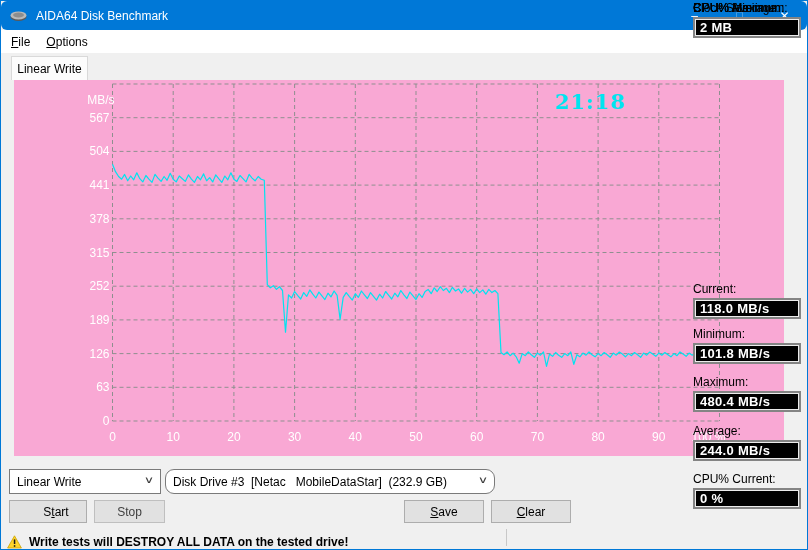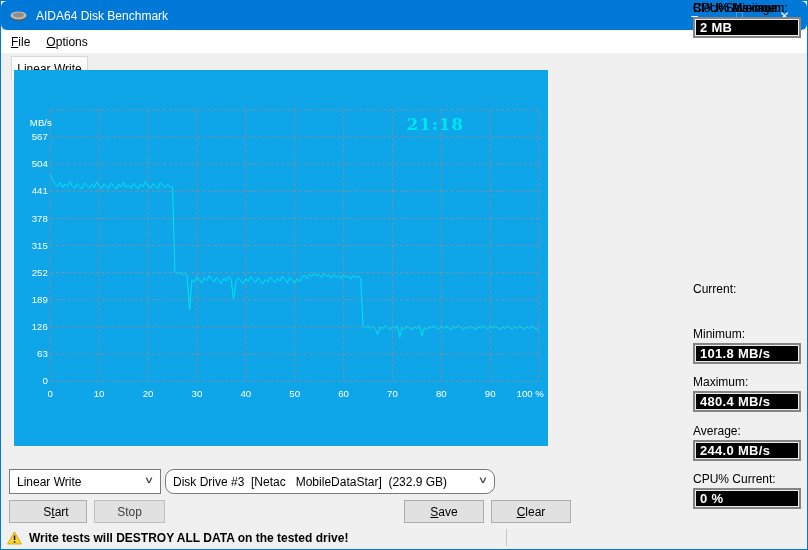--- a/index.html
+++ b/index.html
@@ -19,21 +19,21 @@
   .menubar{position:absolute;left:0;top:29px;right:0;height:23px;background:#fff;
     display:flex;align-items:center;font-size:12px;color:#000;}
   .menu-item{padding:0 8px;height:100%;display:flex;align-items:center;}
   .menu-item:first-child{margin-left:2px;}
   u{text-decoration:underline;}
   
   .tab{position:absolute;left:10px;top:55px;width:77px;height:24px;background:#fcfcfc;
     border:1px solid #d9d9d9;border-bottom:none;box-sizing:border-box;font-size:12px;
     display:flex;align-items:center;justify-content:center;color:#000;}
   
-  .chart-box{position:absolute;left:13px;top:69px;width:534px;height:376px;background:#0ea5e9;}
+  .chart-box{position:absolute;left:13px;top:79px;width:770px;height:376px;background:#f9a8d4;}
   .chart-box svg{display:block;width:100%;height:100%;overflow:visible;}
   .grid{stroke:#8f8f8f;stroke-width:1;stroke-dasharray:4 3;fill:none;}
   .axis{fill:#ffffff;font:12px "Liberation Sans",sans-serif;}
   .time{fill:#00e4ef;font:bold 21px "DejaVu Serif",serif;letter-spacing:1px;}
   .plot{fill:none;stroke:#00e4ef;stroke-width:1.2;stroke-linejoin:round;}
   
   .stat{position:absolute;left:692px;width:108px;}
   .stat .lbl{font-size:12px;color:#000;height:16px;line-height:14px;}
   .stat .box{height:17px;background:#000;border:2px solid #848484;
     box-shadow:inset 0 0 0 1px #ececec;color:#ffffff;font-weight:bold;font-size:13px;
@@ -53,21 +53,21 @@
   #combo-drive{left:164px;top:468px;width:330px;border-radius:9px;}
   .btn{position:absolute;top:499px;height:23px;background:#e1e1e1;border:1px solid #adadad;
     box-sizing:border-box;font-size:12px;color:#000;display:flex;align-items:center;
     justify-content:center;}
   #btn-start{left:8px;width:78px;padding-left:16px;}
   #btn-stop{left:93px;width:71px;color:#404040;border-color:#bfbfbf;}
   #btn-save{left:403px;width:80px;}
   #btn-clear{left:490px;width:80px;}
   
   .statusbar{position:absolute;left:0;right:0;bottom:0;height:23px;background:#f0f0f0;
-    display:flex;align-items:center;font-size:12px;font-weight:bold;color:#000;}
+    display:flex;align-items:flex-end;font-size:12px;font-weight:bold;color:#000;}
   .warn-icon{margin:0 7px 0 6px;display:flex;align-items:center;}
   .status-sep{position:absolute;left:505px;top:3px;bottom:3px;width:1px;background:#c8c8c8;}
 </style>
 </head>
 <body>
 
 <div class="window">
 
   <div class="titlebar">
     <span class="app-icon">
@@ -138,20 +138,21 @@
         <text x="530.6" y="361" text-anchor="middle" class="axis">80</text>
         <text x="591.3" y="361" text-anchor="middle" class="axis">90</text>
         <text x="658" y="361" text-anchor="end" class="axis">100 %</text>
         <text x="523" y="29" text-anchor="middle" class="time">21:18</text>
         <polyline points="45.0,84.2 48.0,91.7 51.1,96.5 54.1,99.2 57.1,94.4 60.2,100.8 63.2,96.0 66.2,99.8 69.3,92.8 72.3,98.7 75.3,101.9 78.4,95.5 81.4,99.2 84.5,102.4 87.5,94.4 90.5,98.1 93.6,101.4 96.6,96.5 99.6,100.3 102.7,93.3 105.7,99.2 108.7,101.9 111.8,96.0 114.8,98.7 117.8,101.4 120.9,94.9 123.9,99.2 126.9,102.4 130.0,96.5 133.0,99.8 136.1,93.9 139.1,100.8 142.1,97.6 145.2,101.9 148.2,94.9 151.2,98.7 154.3,102.4 157.3,96.0 160.3,99.8 163.4,92.8 166.4,99.2 169.4,101.4 172.5,95.5 175.5,98.7 178.5,101.9 181.6,94.4 184.6,98.1 187.6,100.8 190.7,96.5 193.7,99.2 196.8,100.3 199.8,204.6 202.8,207.8 205.9,205.7 208.9,209.4 211.9,206.7 215.0,210.5 218.0,252.2 221.0,214.8 224.1,218.0 227.1,211.5 230.1,215.3 233.2,219.0 236.2,212.6 239.2,216.4 242.3,209.9 245.3,214.2 248.3,218.0 251.4,212.1 254.4,215.8 257.4,219.6 260.5,213.2 263.5,216.9 266.6,211.0 269.6,215.3 272.6,239.4 275.7,217.4 278.7,212.6 281.7,216.4 284.8,220.1 287.8,213.7 290.8,217.4 293.9,211.0 296.9,214.8 299.9,218.5 303.0,212.6 306.0,216.4 309.0,220.1 312.1,214.2 315.1,218.0 318.1,211.5 321.2,215.3 324.2,219.0 327.3,213.2 330.3,216.9 333.3,210.5 336.4,214.8 339.4,218.5 342.4,212.1 345.5,215.8 348.5,219.6 351.5,213.7 354.6,217.4 357.6,211.5 360.6,209.4 363.7,213.7 366.7,207.8 369.7,211.5 372.8,206.7 375.8,210.5 378.9,208.3 381.9,212.6 384.9,207.3 388.0,211.0 391.0,208.9 394.0,213.2 397.1,208.3 400.1,212.1 403.1,209.4 406.2,213.7 409.2,208.9 412.2,212.6 415.3,209.9 418.3,214.2 421.3,209.4 424.4,212.6 427.4,210.5 430.4,213.7 433.5,272.5 436.5,274.7 439.6,272.0 442.6,275.7 445.6,273.1 448.7,276.8 451.7,283.2 454.7,273.6 457.8,275.7 460.8,272.0 463.8,274.7 466.9,277.3 469.9,273.1 472.9,275.2 476.0,272.0 479.0,286.4 482.0,274.1 485.1,276.3 488.1,272.5 491.1,275.2 494.2,277.3 497.2,273.6 500.3,275.7 503.3,272.0 506.3,284.3 509.4,274.7 512.4,276.8 515.4,273.1 518.5,275.2 521.5,272.0 524.5,274.7 527.6,276.8 530.6,273.6 533.6,275.7 536.7,272.5 539.7,274.7 542.7,277.3 545.8,273.1 548.8,275.2 551.8,272.0 554.9,274.1 557.9,276.8 561.0,273.6 564.0,275.7 567.0,272.5 570.1,274.7 573.1,277.3 576.1,273.1 579.2,275.2 582.2,272.0 585.2,274.1 588.3,276.3 591.3,273.1 594.3,275.2 597.4,272.5 600.4,274.7 603.4,276.8 606.5,273.6 609.5,275.7 612.5,272.0 615.6,274.1 618.6,276.3 621.6,273.1 624.7,275.2 627.7,272.5 630.8,274.7 633.8,276.8 636.8,273.6 639.9,275.7 642.9,272.5 645.9,274.7 649.0,276.3 652.0,277.9" class="plot"></polyline>
       </svg>
   </div>
 
   <div class="stat">
     <div class="lbl">Current:</div>
+    <div class="box">118.0 MB/s</div>
   </div>
   <div class="stat">
     <div class="lbl">Minimum:</div>
     <div class="box">101.8 MB/s</div>
   </div>
   <div class="stat">
     <div class="lbl">Maximum:</div>
     <div class="box">480.4 MB/s</div>
   </div>
   <div class="stat">

